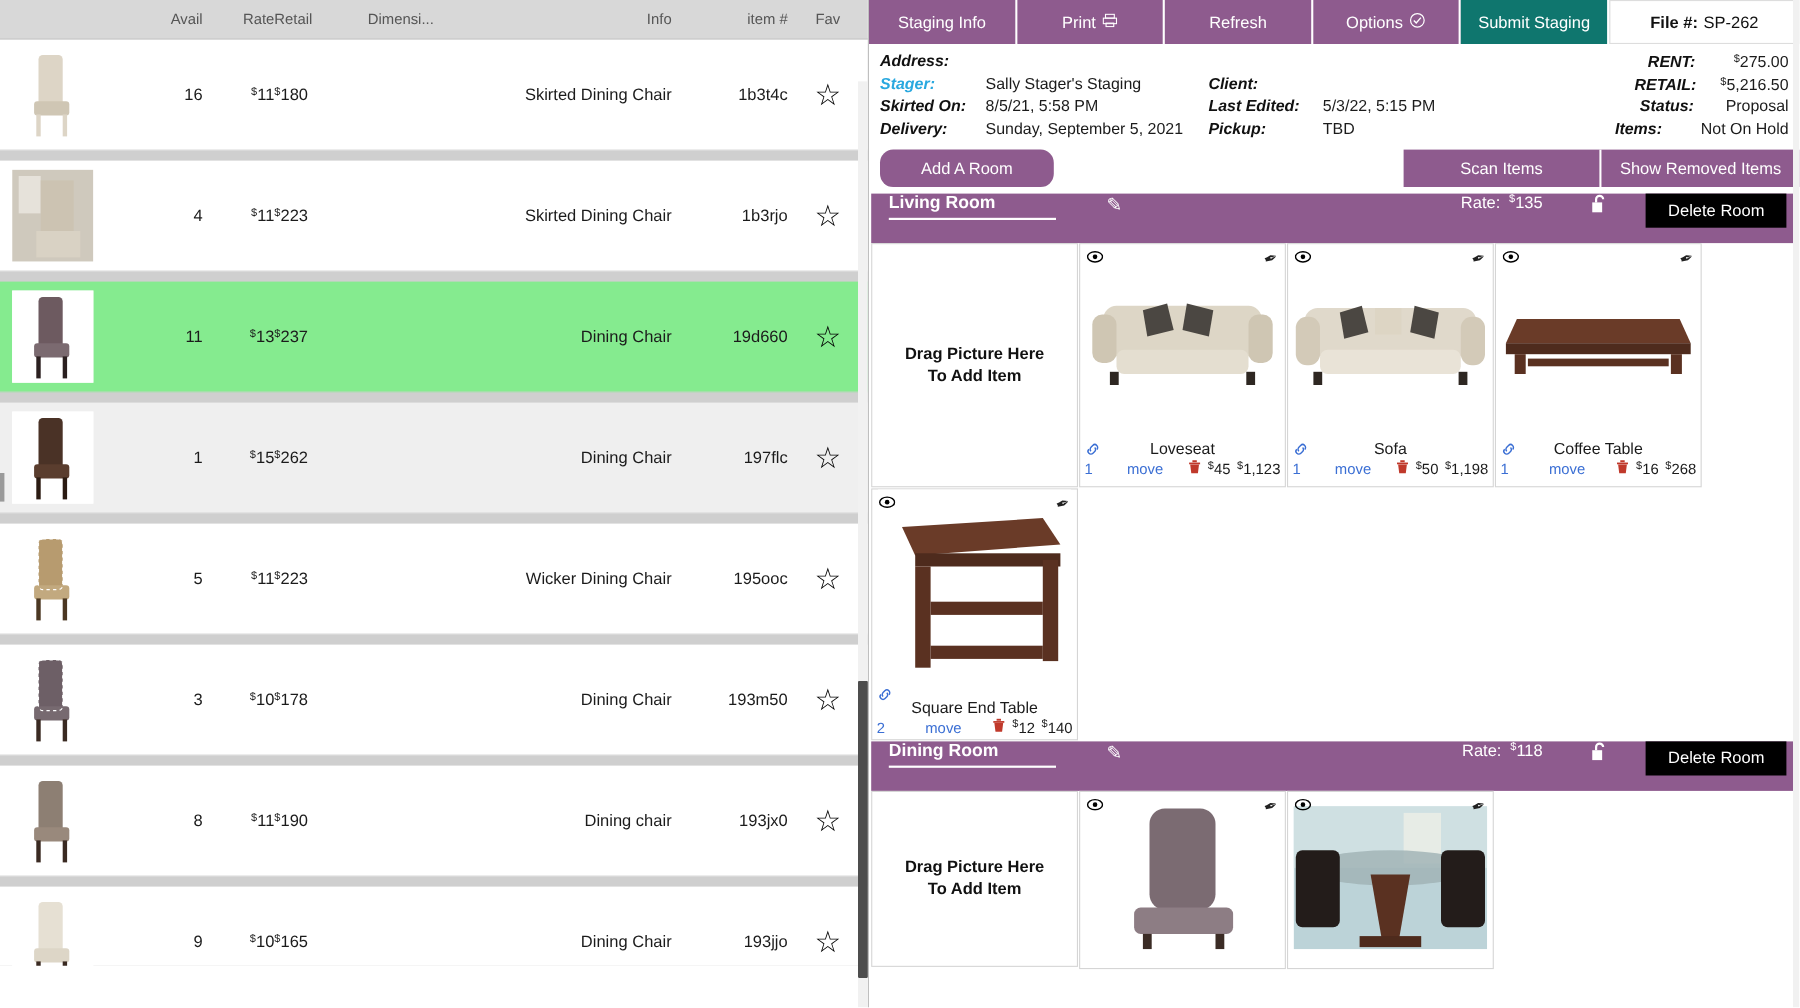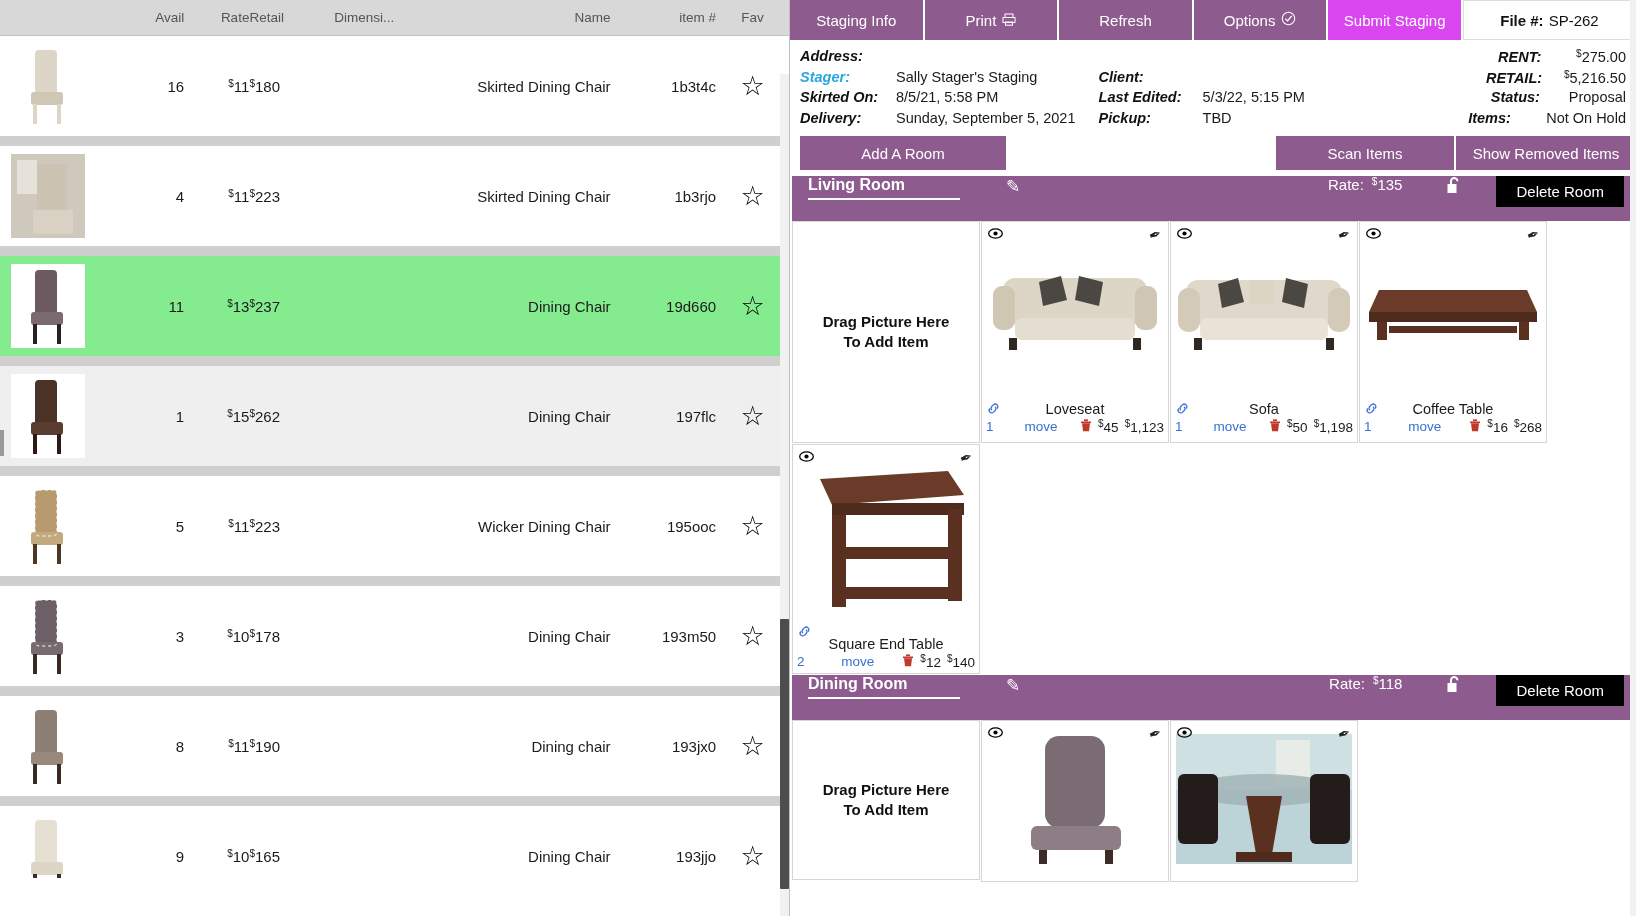--- a/index.html
+++ b/index.html
@@ -107,21 +107,21 @@
   .tb-btn {
     flex: 1;
     background: #8e5b8e;
     color: #ffffff;
     font-size: 15px;
     display: flex; align-items: center; justify-content: center;
     gap: 6px;
     border-right: 2px solid #ffffff;
     cursor: pointer;
   }
-  .tb-btn.submit { background: #d946ef; align-items: center; }
+  .tb-btn.submit { background: #0f766e; align-items: center; }
   .tb-file {
     width: 173px;
     background: #ffffff;
     color: #111;
     font-size: 15px;
     display: flex; align-items: center; justify-content: center; gap: 5px;
     border: 1px solid #ddd;
   }
   .tb-file b { font-weight: bold; }
 
@@ -144,21 +144,21 @@
   .info-col.c .info-line { justify-content: flex-start; }
   .info-col.c .info-k { width: 72px; text-align: left; }
   .sup { font-size: 10px; vertical-align: 5px; }
 
   .subbar { display: flex; height: 34px; margin-bottom: 6px; }
   .sub-btn {
     background: #8e5b8e; color: #fff; font-size: 15px;
     display: flex; align-items: center; justify-content: center;
     cursor: pointer;
   }
-  .sub-add  { width: 206px; margin-left: 10px; }
+  .sub-add  { width: 158px; margin-left: 10px; border-radius: 12px; }
   .sub-gap  { flex: 1; }
   .sub-scan { width: 180px; border-right: 2px solid #fff; }
   .sub-show { width: 180px; }
 
   .room-bar {
     background: #8e5b8e;
     height: 45px;
     display: flex; align-items: flex-start;
     padding: 0 10px 0 16px;
     margin: 0 2px;
@@ -229,21 +229,21 @@
 
   <div class="left-panel">
 
 
     <div class="grid-head">
       <div class="c-img"></div>
       <div class="c-avail">Avail</div>
       <div class="c-rate">Rate</div>
       <div class="c-retail">Retail</div>
       <div class="c-dim">Dimensi...</div>
-      <div class="c-name">Name</div>
+      <div class="c-name">Info</div>
       <div class="c-item">item #</div>
       <div class="c-fav">Fav</div>
     </div>
 
     <div class="grid-body" id="grid-body">
         <div class="row-wrap">
           <div class="row">
             <div class="thumb-cell">
        <span class="thumb">
                 <svg width="74" height="84" viewBox="0 0 74 84">

